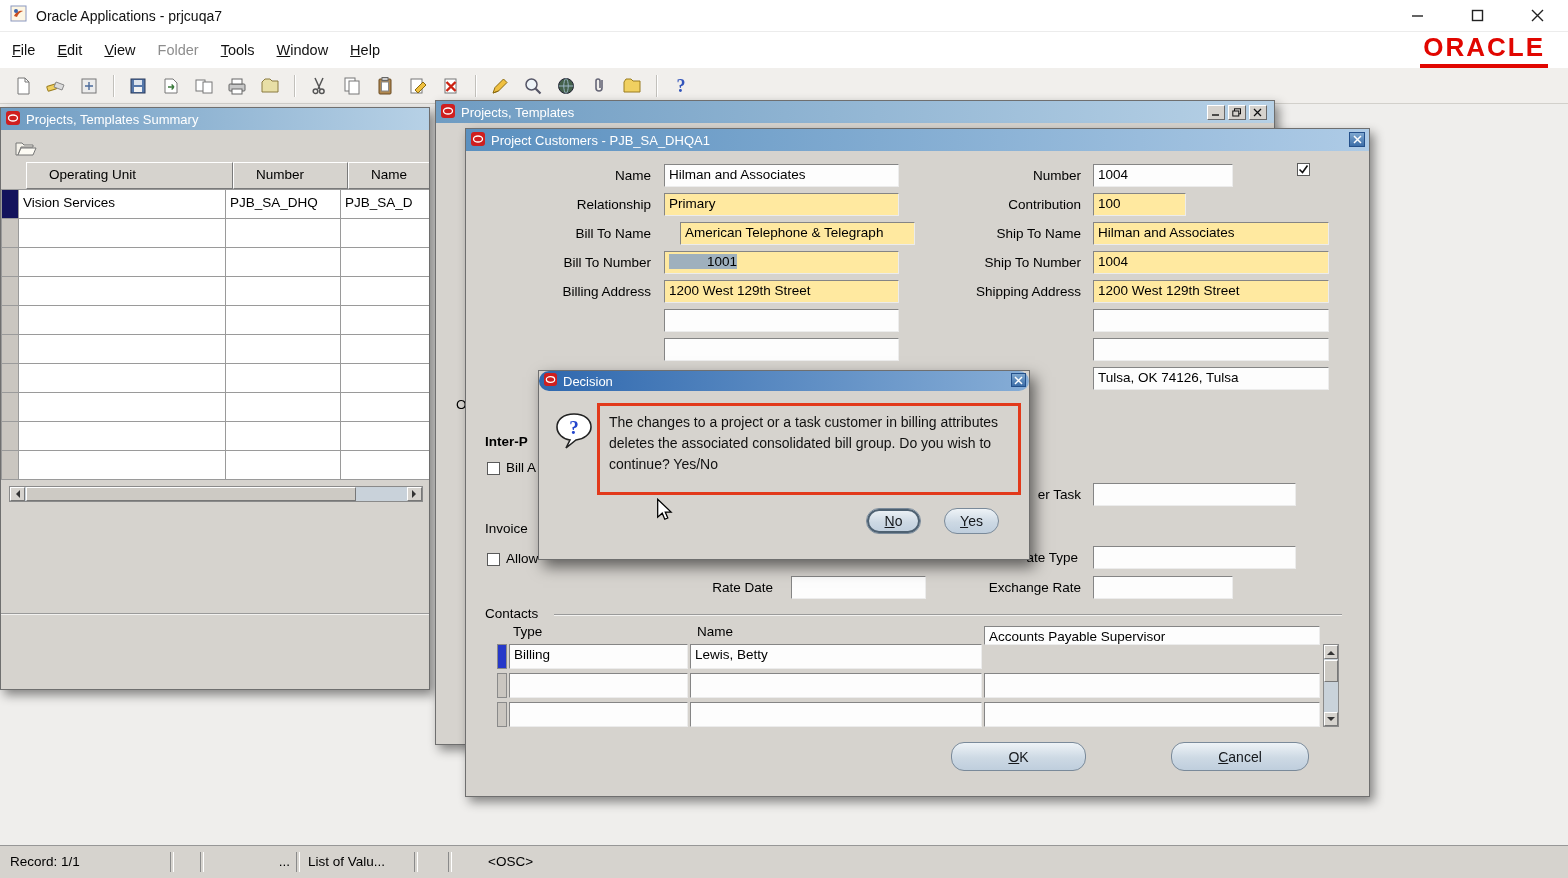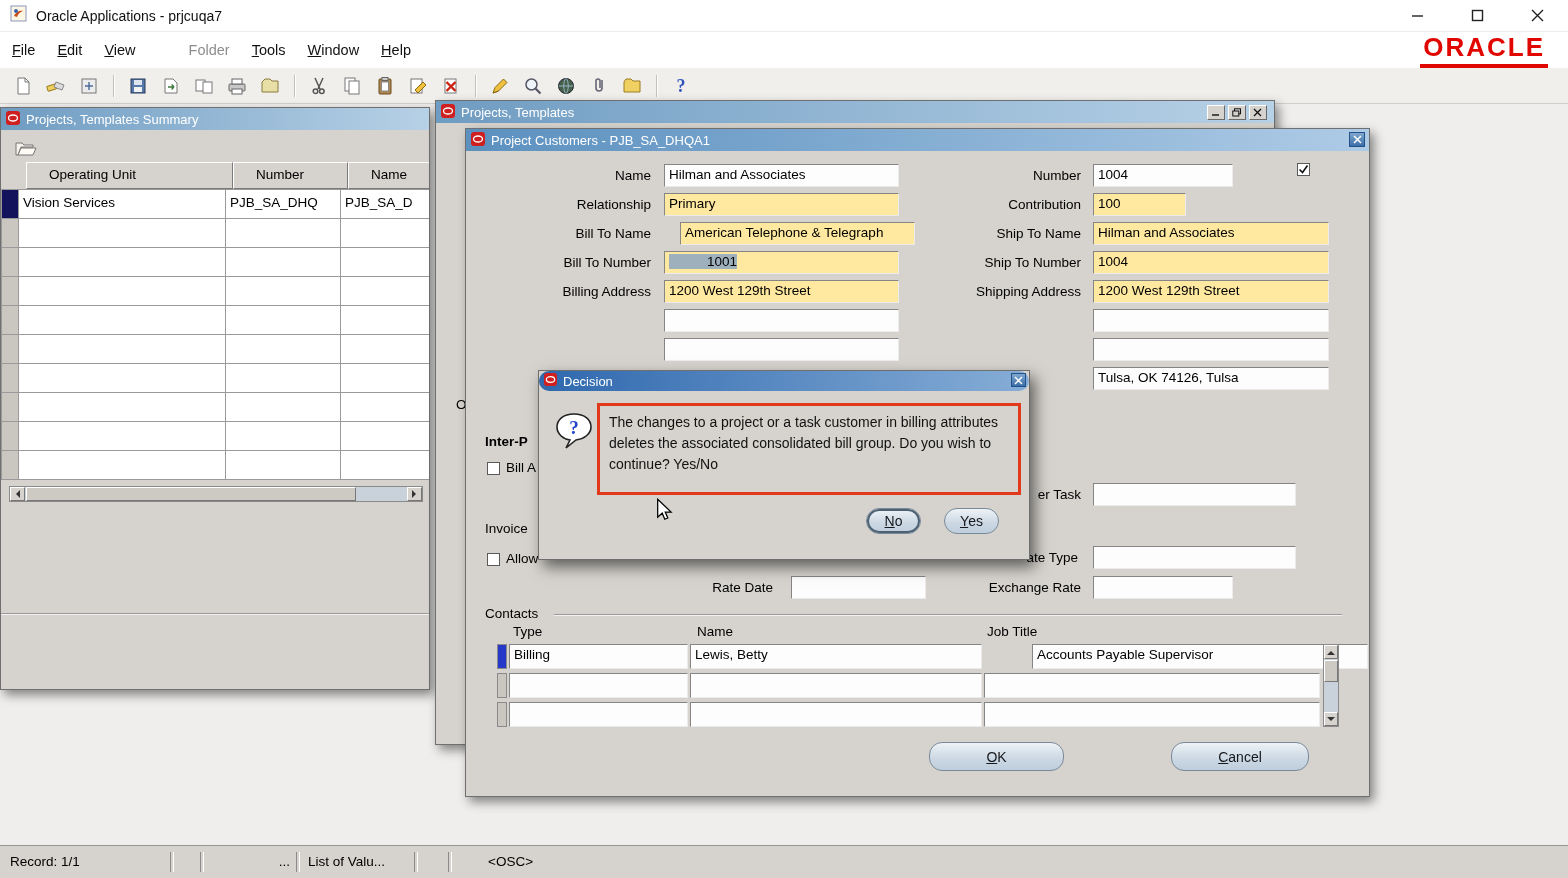--- a/index.html
+++ b/index.html
@@ -7,21 +7,21 @@
 
   
   .os-bar{position:absolute;top:0;left:0;right:0;height:32px;background:#fff;display:flex;align-items:center;gap:9px;padding:0 10px;border-bottom:1px solid #ececec;box-sizing:border-box;}
   .os-title{font-size:14px;color:#111;white-space:nowrap;}
   .os-controls{margin-left:auto;display:flex;gap:38px;padding-right:10px;}
   .os-btn{width:22px;height:22px;display:flex;align-items:center;justify-content:center;cursor:default;}
 
   
   .menubar{position:absolute;top:32px;left:0;right:0;height:36px;background:#fff;display:flex;align-items:center;gap:22px;padding:0 12px;font-size:14.5px;box-sizing:border-box;}
   .menu-item{color:#111;white-space:nowrap;}
-  .menu-item.disabled{color:#8d8d8d;margin-left:31px;}
+  .menu-item.disabled{color:#8d8d8d;}
   .mn{text-decoration:underline;}
   .oracle-logo{margin-left:auto;margin-right:8px;color:#e10600;font-weight:bold;font-size:26px;letter-spacing:2px;border-bottom:4px solid #e10600;padding:0 3px 1px;}
 
   
   .toolbar{position:absolute;top:68px;left:0;right:0;height:36px;background:#f1efec;border-bottom:1px solid #d2d0cb;display:flex;align-items:center;gap:7px;padding:0 10px;box-sizing:border-box;}
   .ticon{width:26px;height:26px;display:flex;align-items:center;justify-content:center;}
   .tsep{width:1px;height:22px;background:#c2c0bb;box-shadow:1px 0 0 #fff;margin:0 4px;}
 
   
   .win{position:absolute;background:#d6d3ce;border:1px solid #6f6f6f;box-shadow:4px 5px 10px rgba(0,0,0,.45);overflow:hidden;box-sizing:border-box;}
@@ -409,21 +409,21 @@
 
     <span class="lab" style="left:19px;top:477px;">Contacts</span>
     <div class="hline" style="left:88px;top:485px;width:788px;"></div>
     <span class="lab" style="left:47px;top:495px;">Type</span>
     <span class="lab" style="left:231px;top:495px;">Name</span>
     <span class="lab" style="left:521px;top:495px;">Job Title</span>
 
     <span class="rec blue" style="left:31px;top:515px;width:10px;height:25px;"></span>
     <div class="field" style="left:43px;top:515px;width:179px;height:25px;">Billing</div>
     <div class="field" style="left:224px;top:515px;width:292px;height:25px;">Lewis, Betty</div>
-    <div class="field" style="left:518px;top:515px;width:336px;height:25px;margin-left:48px;">Accounts Payable Supervisor</div>
+    <div class="field" style="left:518px;top:497px;width:336px;height:19px;">Accounts Payable Supervisor</div>
 
     <span class="rec" style="left:31px;top:544px;width:10px;height:25px;"></span>
     <div class="field" style="left:43px;top:544px;width:179px;height:25px;"></div>
     <div class="field" style="left:224px;top:544px;width:292px;height:25px;"></div>
     <div class="field" style="left:518px;top:544px;width:336px;height:25px;"></div>
 
     <span class="rec" style="left:31px;top:573px;width:10px;height:25px;"></span>
     <div class="field" style="left:43px;top:573px;width:179px;height:25px;"></div>
     <div class="field" style="left:224px;top:573px;width:292px;height:25px;"></div>
     <div class="field" style="left:518px;top:573px;width:336px;height:25px;"></div>
@@ -431,21 +431,21 @@
     <div class="vsb" style="left:857px;top:515px;width:16px;height:83px;">
       <div class="sbtn" style="left:0;top:0;width:14px;height:14px;">
           <span class="tri-u"></span>
         </div>
       <div class="sthumb" style="left:0;top:15px;width:14px;height:22px;"></div>
       <div class="sbtn" style="left:0;bottom:0;width:14px;height:14px;">
           <span class="tri-d"></span>
         </div>
     </div>
 
-    <div class="obtn" style="left:463px;top:613px;width:135px;height:29px;">
+    <div class="obtn" style="left:485px;top:613px;width:135px;height:29px;">
         <span><span class="mn">O</span><span>K</span></span>
       </div>
     <div class="obtn" style="left:705px;top:613px;width:138px;height:29px;">
         <span><span class="mn">C</span><span>ancel</span></span>
       </div>
   </div>
 
   <div class="win" style="left:538px;top:370px;width:492px;height:190px;z-index:40;box-shadow:5px 7px 14px rgba(0,0,0,.55);">
     <div class="tbar dark" style="height:20px;border-radius:10px;">
       <span><svg width="13" height="13">

